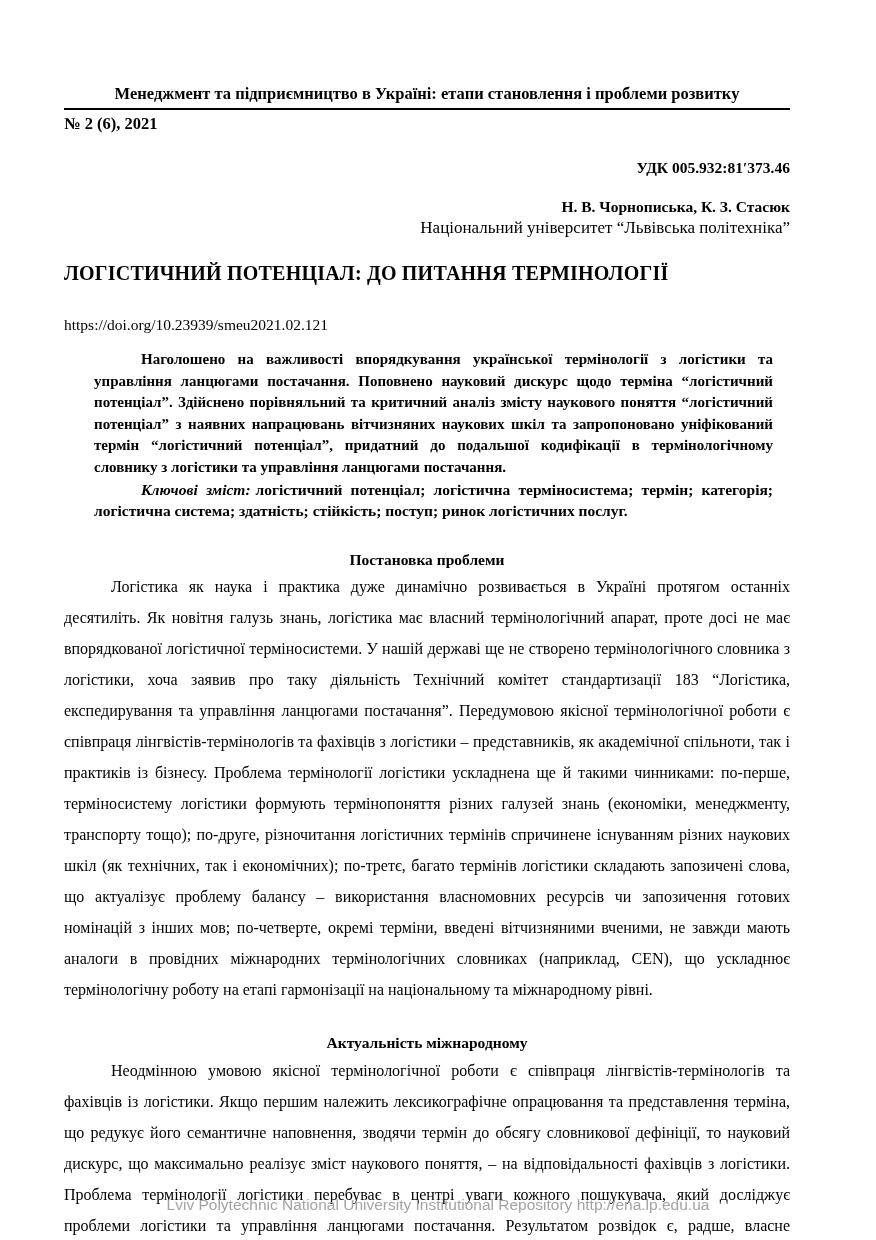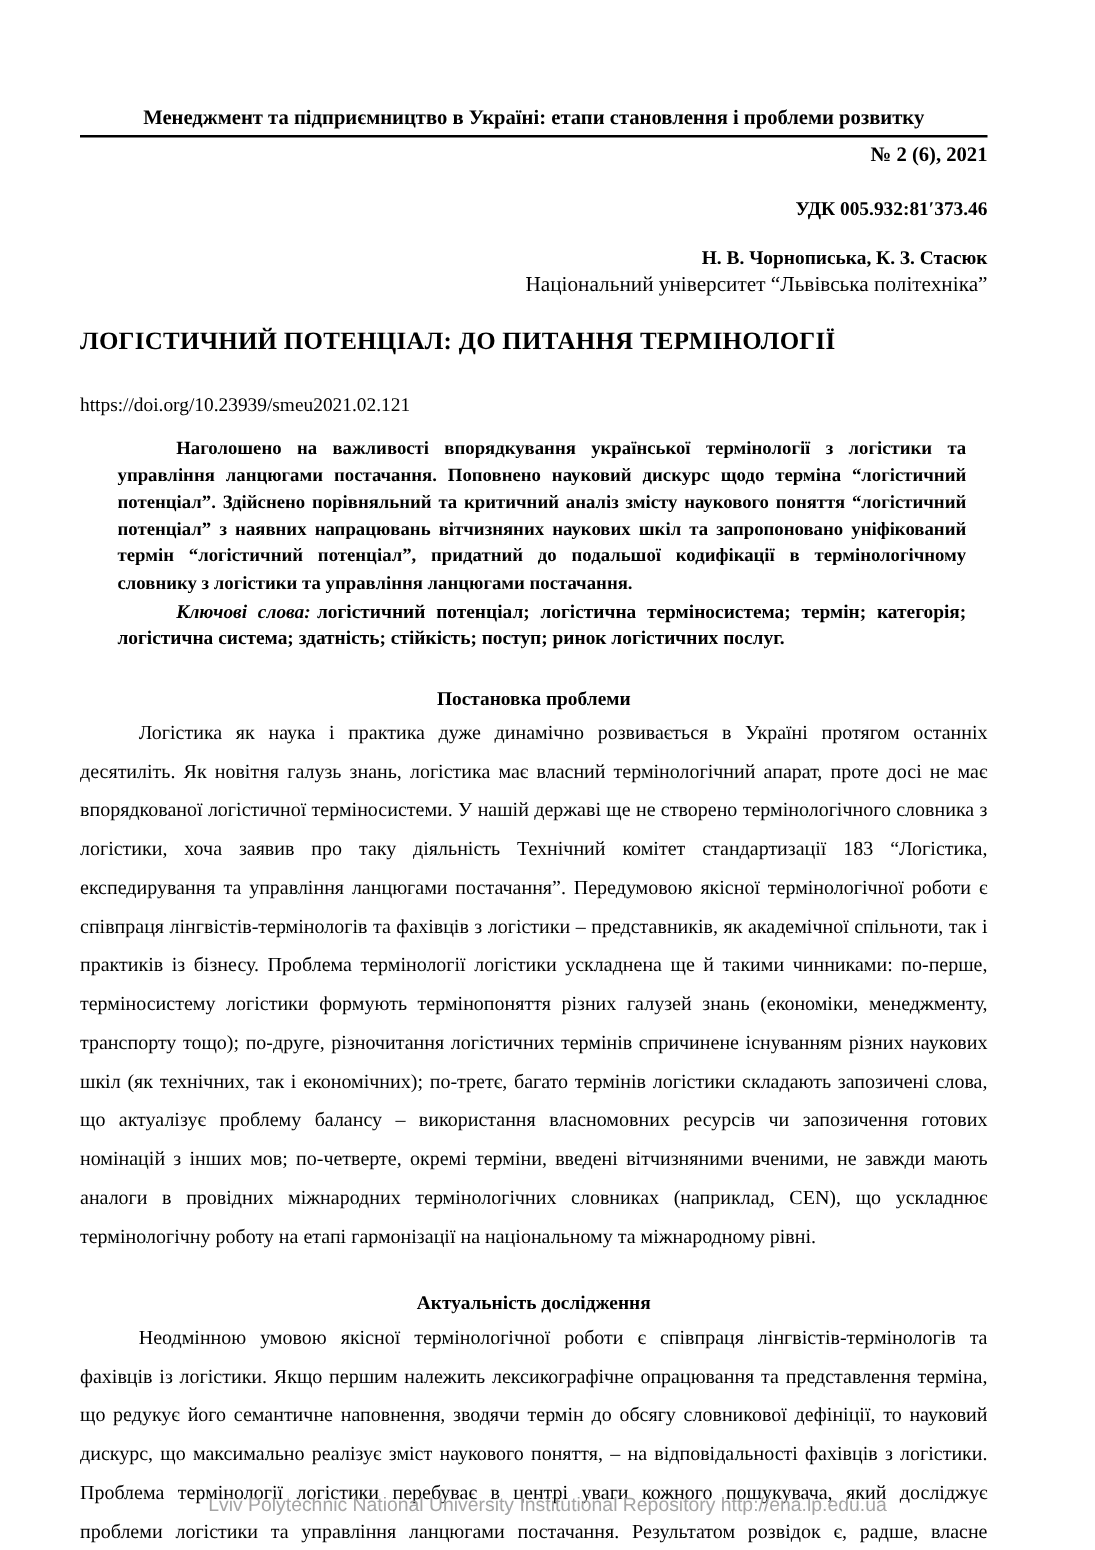--- a/index.html
+++ b/index.html
@@ -27,21 +27,20 @@
     font-size: 16.5px;
     line-height: 20px;
     padding-bottom: 4px;
     border-bottom: 2.5px solid #000000;
   }
   .issue-line {
     font-weight: bold;
     font-size: 16.5px;
     line-height: 20px;
     margin-top: 4px;
-    text-align: right;
   }
   .udc-line {
     text-align: right;
     font-weight: bold;
     font-size: 15.5px;
     margin-top: 25px;
   }
   .authors-line {
     text-align: right;
     font-weight: bold;
@@ -145,28 +144,28 @@
     <div class="article-title">ЛОГІСТИЧНИЙ ПОТЕНЦІАЛ: ДО ПИТАННЯ ТЕРМІНОЛОГІЇ</div>
 
     <div class="doi-line">
       <a href="#">https://doi.org/10.23939/smeu2021.02.121</a>
     </div>
 
 
     <div class="abstract-block">Наголошено на важливості впорядкування української термінології з логістики та управління ланцюгами постачання. Поповнено науковий дискурс щодо терміна “логістичний потенціал”. Здійснено порівняльний та критичний аналіз змісту наукового поняття “логістичний потенціал” з наявних напрацювань вітчизняних наукових шкіл та запропоновано уніфікований термін “логістичний потенціал”, придатний до подальшої кодифікації в термінологічному словнику з логістики та управління ланцюгами постачання.</div>
 
     <div class="keywords-block">
-      <span class="keywords-label">Ключові слова:</span><span>логістичний потенціал; логістична терміносистема; термін; категорія; логістична система; здатність; стійкість; поступ; ринок логістичних послуг.</span>
+      <span class="keywords-label">Ключові зміст:</span><span>логістичний потенціал; логістична терміносистема; термін; категорія; логістична система; здатність; стійкість; поступ; ринок логістичних послуг.</span>
     </div>
 
     <div class="section-heading">Постановка проблеми</div>
 
     <div class="body-paragraph">Логістика як наука і практика дуже динамічно розвивається в Україні протягом останніх десятиліть. Як новітня галузь знань, логістика має власний термінологічний апарат, проте досі не має впорядкованої логістичної терміносистеми. У нашій державі ще не створено термінологічного словника з логістики, хоча заявив про таку діяльність Технічний комітет стандартизації 183 “Логістика, експедирування та управління ланцюгами постачання”. Передумовою якісної термінологічної роботи є співпраця лінгвістів-термінологів та фахівців з логістики – представників, як академічної спільноти, так і практиків із бізнесу. Проблема термінології логістики ускладнена ще й такими чинниками: по-перше, терміносистему логістики формують термінопоняття різних галузей знань (економіки, менеджменту, транспорту тощо); по-друге, різночитання логістичних термінів спричинене існуванням різних наукових шкіл (як технічних, так і економічних); по-третє, багато термінів логістики складають запозичені слова, що актуалізує проблему балансу – використання власномовних ресурсів чи запозичення готових номінацій з інших мов; по-четверте, окремі терміни, введені вітчизняними вченими, не завжди мають аналоги в провідних міжнародних термінологічних словниках (наприклад, CEN), що ускладнює термінологічну роботу на етапі гармонізації на національному та міжнародному рівні.</div>
 
-    <div class="section-heading">Актуальність дослідження</div>
+    <div class="section-heading">Актуальність міжнародному</div>
 
     <div class="body-paragraph">Неодмінною умовою якісної термінологічної роботи є співпраця лінгвістів-термінологів та фахівців із логістики. Якщо першим належить лексикографічне опрацювання та представлення терміна, що редукує його семантичне наповнення, зводячи термін до обсягу словникової дефініції, то науковий дискурс, що максимально реалізує зміст наукового поняття, – на відповідальності фахівців з логістики. Проблема термінології логістики перебуває в центрі уваги кожного пошукувача, який досліджує проблеми логістики та управління ланцюгами постачання. Результатом розвідок є, радше, власне представлення смислового наповнення певного терміна, аніж шліфування, спрямоване</div>
 
     <div class="page-number">121</div>
 
   </div>
 
   <div class="repository-footer">Lviv Polytechnic National University Institutional Repository http://ena.lp.edu.ua</div>
 </div>
 

